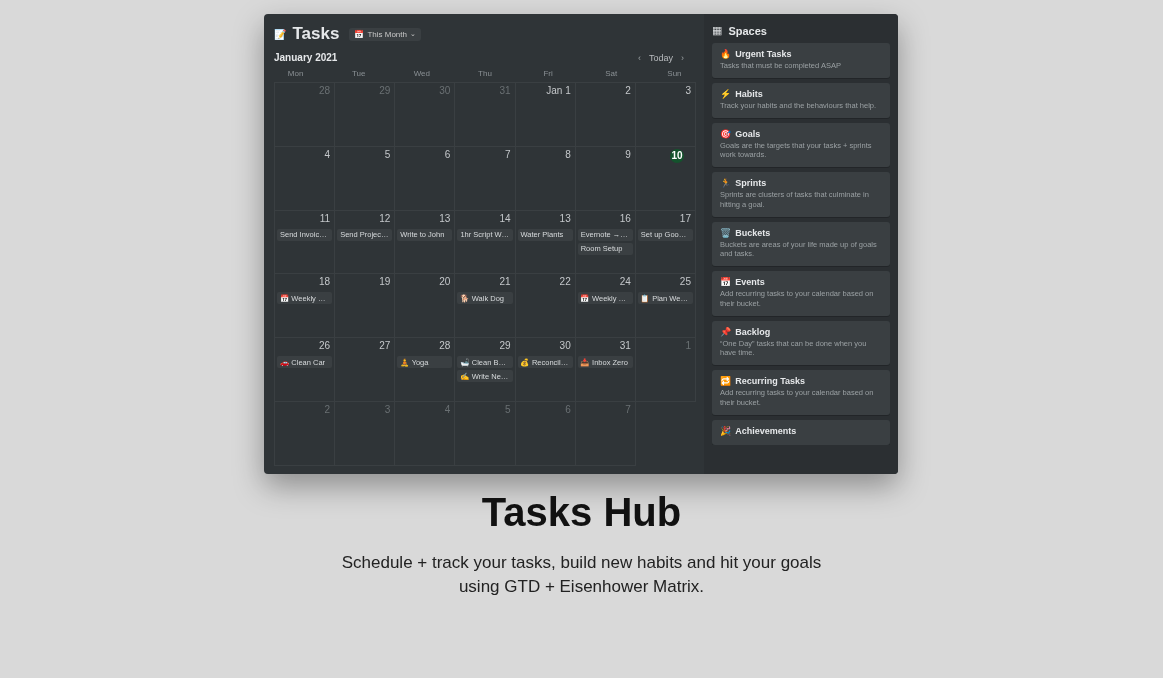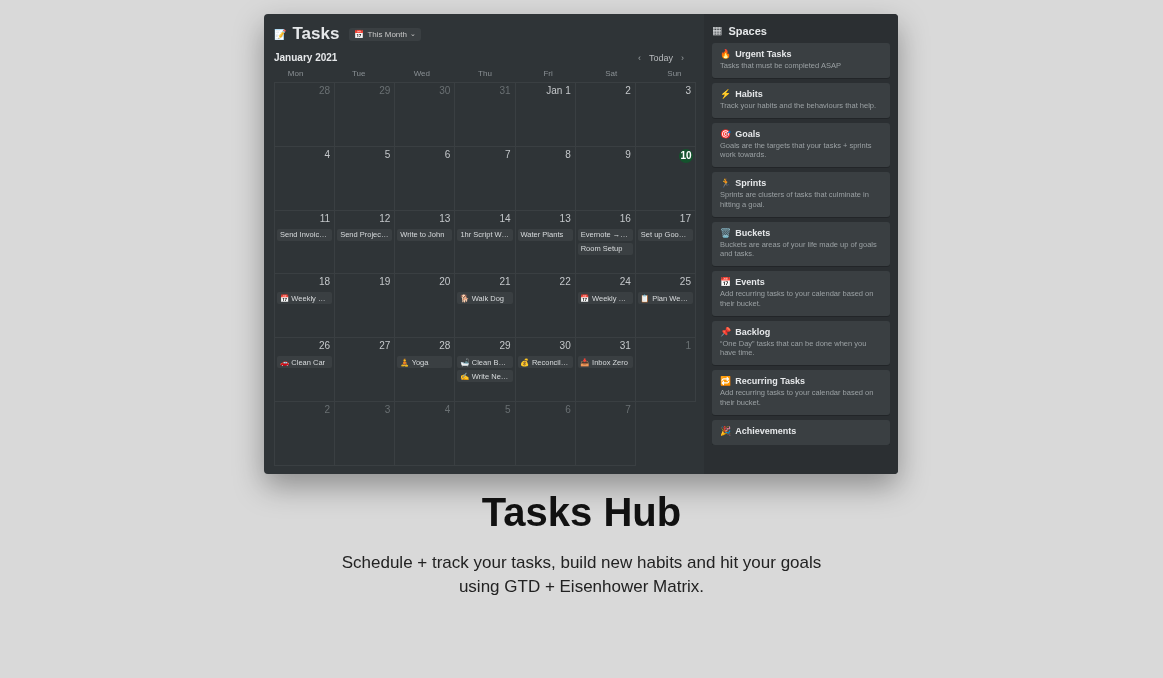--- a/index.html
+++ b/index.html
@@ -107,21 +107,21 @@
   .daynum.today {
     background: #14532d;
     color: #fff;
     border-radius: 50%;
     width: 14px;
     height: 14px;
     display: flex;
     align-items: center;
     justify-content: center;
     top: 2px;
-    right: 2px;
+    right: 11px;
     font-weight: 600;
   }
   .tasks {
     position: absolute;
     left: 2px;
     right: 2px;
     top: 18px;
     display: flex;
     flex-direction: column;
     gap: 2px;

